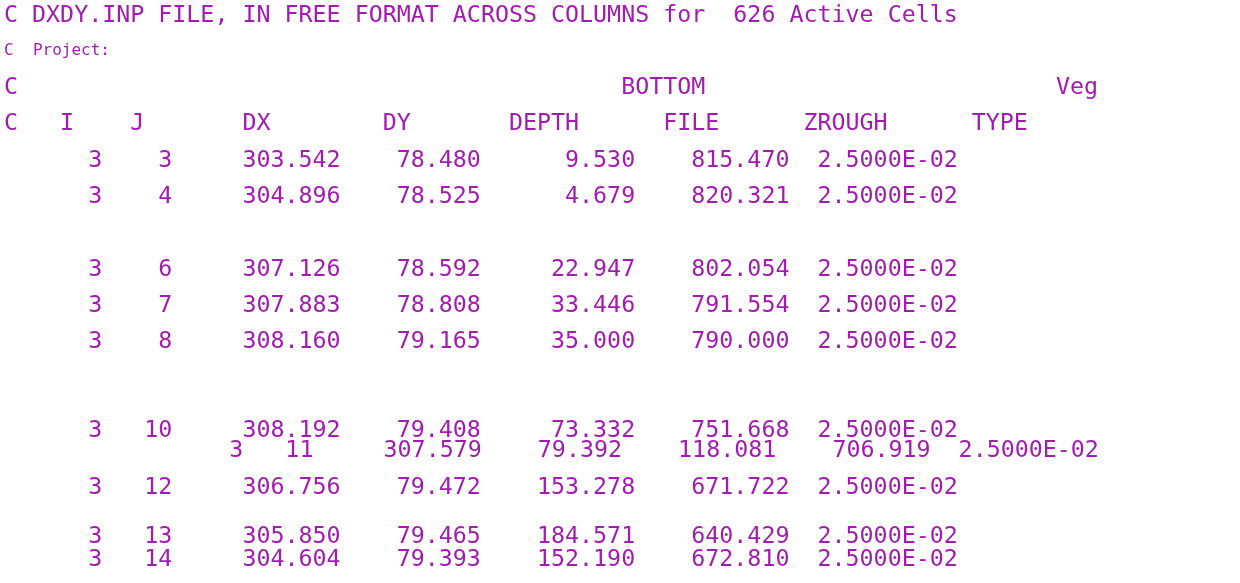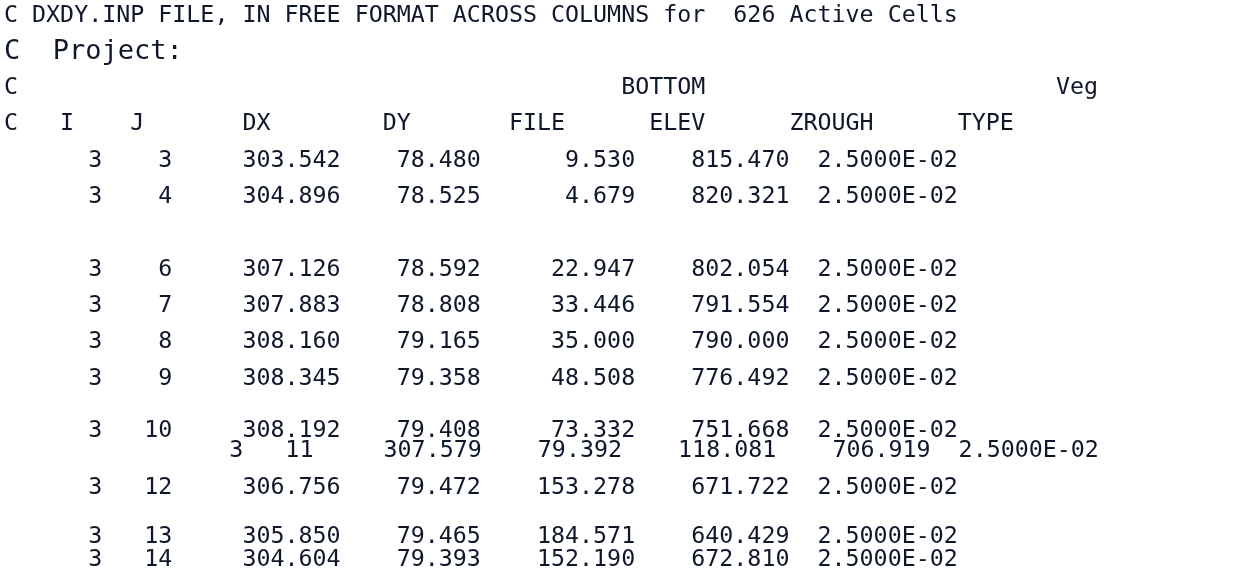--- a/index.html
+++ b/index.html
@@ -28,21 +28,21 @@
   .line {
     position: absolute;
     left: 4px;
     width: 1236px;
     height: 30px;
     white-space: pre;
     font-family: "DejaVu Sans Mono", "Liberation Mono", monospace;
     font-size: 24.2px;
     line-height: 30px;
     letter-spacing: 0px;
-    color: #0f172a;
+    color: #a21caf;
     font-weight: 400;
     -webkit-font-smoothing: none;
   }
 
   
   .l0  { top:  -1px; }
   .l1  { top:  35px; }
   .l2  { top:  71px; }
   .l3  { top: 107px; }
   .l4  { top: 144px; }
@@ -59,29 +59,28 @@
   .l15 { top: 543px; }
 
   .comment { font-weight: 400; }
 </style>
 </head>
 <body>
 
 <div id="doc">
 
   <div class="line l0 comment" style="font-size: 23.3189px;">C DXDY.INP FILE, IN FREE FORMAT ACROSS COLUMNS for  626 Active Cells</div>
-  <div class="line l1 comment" style="font-size: 27px;">C  Project:</div>
+  <div class="line l1 comment" style="font-size: 16px;">C  Project:</div>
   <div class="line l2 comment" style="font-size: 23.3189px;">C                                           BOTTOM                         Veg</div>
-  <div class="line l3 comment" style="font-size: 23.3189px;">C   I    J       DX        DY       FILE      ELEV      ZROUGH      TYPE</div>
+  <div class="line l3 comment" style="font-size: 23.3189px;">C   I    J       DX        DY       DEPTH      FILE      ZROUGH      TYPE</div>
 
   <div class="line l4" style="font-size: 23.3189px;">      3    3     303.542    78.480      9.530    815.470  2.5000E-02</div>
   <div class="line l5" style="font-size: 23.3189px;">      3    4     304.896    78.525      4.679    820.321  2.5000E-02</div>
   <div class="line l7" style="font-size: 23.3189px;">      3    6     307.126    78.592     22.947    802.054  2.5000E-02</div>
   <div class="line l8" style="font-size: 23.3189px;">      3    7     307.883    78.808     33.446    791.554  2.5000E-02</div>
   <div class="line l9" style="font-size: 23.3189px;">      3    8     308.160    79.165     35.000    790.000  2.5000E-02</div>
-  <div class="line l10" style="font-size: 23.3189px;">      3    9     308.345    79.358     48.508    776.492  2.5000E-02</div>
   <div class="line l11" style="font-size: 23.3189px;">      3   10     308.192    79.408     73.332    751.668  2.5000E-02</div>
   <div class="line l12" style="font-size: 23.3189px;">      3   11     307.579    79.392    118.081    706.919  2.5000E-02</div>
   <div class="line l13" style="font-size: 23.3189px;">      3   12     306.756    79.472    153.278    671.722  2.5000E-02</div>
   <div class="line l14" style="font-size: 23.3189px;">      3   13     305.850    79.465    184.571    640.429  2.5000E-02</div>
   <div class="line l15" style="font-size: 23.3189px;">      3   14     304.604    79.393    152.190    672.810  2.5000E-02</div>
 
 </div>
 
 </body></html>

